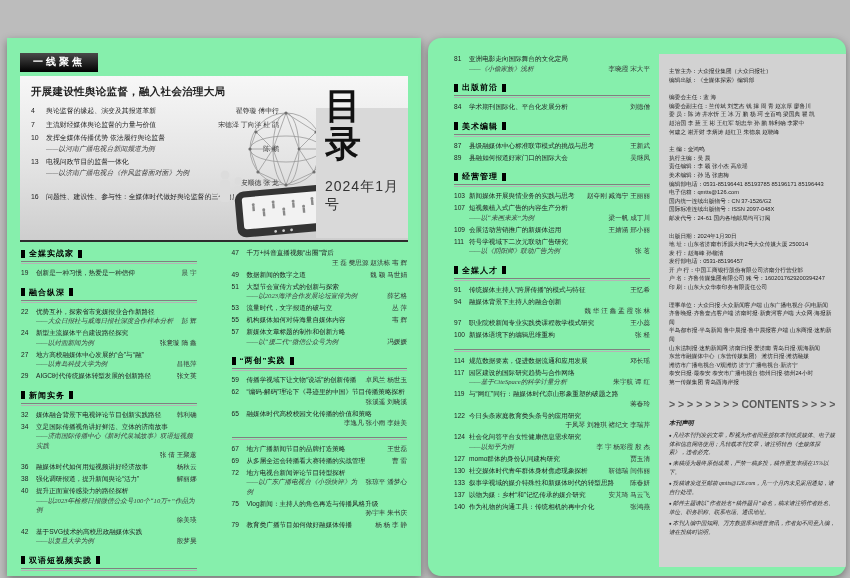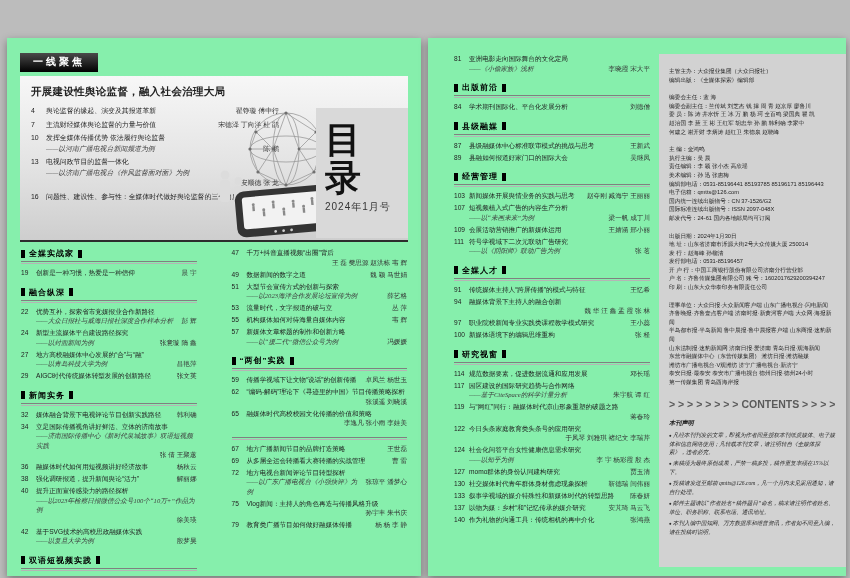--- a/index.html
+++ b/index.html
@@ -5,37 +5,37 @@
   * { margin:0; padding:0; box-sizing:border-box; }
   html,body { width:850px; height:578px; }
   body {
     background:var(--outer_bg,#bcbcbc);
     font-family:"Liberation Sans","DejaVu Sans",sans-serif;
     position:relative; overflow:hidden; color:#222;
   }
   .page { position:absolute; top:38px; height:538px; background:#86efac;
           box-shadow:0 3px 8px rgba(0,0,0,.38); overflow:hidden; }
   .page-left  { left:7px;  width:414px; }
-  .page-right { left:428px; width:418px; }
+  .page-right { left:428px; width:418px;border-radius:13px; }
 
   
   .feature-wrap { margin:13px 13px 0 13px; }
   .feature-tag { display:inline-block; background:linear-gradient(180deg,#4a4a4a,#000);
     color:#fff; font-size:10px; font-weight:bold; letter-spacing:3px; padding:2px 13px 3px; }
   .banner { margin-top:4px; position:relative; height:166px;
     background:linear-gradient(180deg,#f7f7f7 0%,#e3e3e3 55%,#cecece 100%);
     border-bottom:2px solid #2d2d2d; padding:9px 11px 7px; }
   .headline { font-size:10.5px; font-weight:bold; letter-spacing:.3px; margin-bottom:7px; }
   .feature-entries { width:248px; }
   .graphic { position:absolute; left:196px; top:26px; width:136px; height:138px; }
   .mulu-box { position:absolute; right:0; top:32px; bottom:2px; width:92px;
     background:var(--box_bg,#d9d9d9); display:flex; flex-direction:column;
     justify-content:flex-end; align-items:flex-start; padding:0 7px 24px 9px; }
   .mulu-title { font-size:36px; font-weight:900; letter-spacing:5px; color:#111; line-height:38px; }
-  .mulu-issue { font-size:10px; color:#333; letter-spacing:1px; margin-top:3px; }
+  .mulu-issue { font-size:14px; color:#333; letter-spacing:1px; margin-top:15px; }
 
   
   .columns { display:flex; gap:35px; margin:6px 14px 0 14px; }
   .col { flex:1; min-width:0; }
   .rp-wrap { display:flex; gap:9px; padding:16px 11px 0 26px; }
   .col3 { width:196px; flex:none; }
 
   .sec { margin-top:9px; }
   .sec:first-child { margin-top:0; }
   .sec-h { display:flex; align-items:center; gap:4px; font-size:8px; font-weight:bold;
@@ -561,21 +561,21 @@
               <div class="e-line">
                 <span class="e-title">学术期刊国际化、平台化发展分析</span>
                 <span class="e-authors">刘德僧</span>
               </div>
             </div>
           </div>
         </div>
         <div class="sec">
           <div class="sec-h">
             <span class="sec-bar"></span>
-            <span>县级融媒</span>
+            <span>美术编辑</span>
             <span class="sec-bar"></span>
           </div>
           <div class="sec-rule"></div>
           <div class="entry">
             <div class="e-no">87</div>
             <div class="e-body">
               <div class="e-line">
                 <span class="e-title">县级融媒体中心标准联审模式的挑战与思考</span>
                 <span class="e-authors">王新武</span>
               </div>
@@ -681,25 +681,20 @@
             <div class="e-no">100</div>
             <div class="e-body">
               <div class="e-line">
                 <span class="e-title">新媒体语境下的编辑思维重构</span>
                 <span class="e-authors">张  柽</span>
               </div>
             </div>
           </div>
         </div>
         <div class="sec">
-          <div class="sec-h">
-            <span class="sec-bar"></span>
-            <span>研究视窗</span>
-            <span class="sec-bar"></span>
-          </div>
           <div class="sec-rule"></div>
           <div class="entry">
             <div class="e-no">114</div>
             <div class="e-body">
               <div class="e-line">
                 <span class="e-title">规范数据要素，促进数据流通和应用发展</span>
                 <span class="e-authors">邓长瑶</span>
               </div>
             </div>
           </div>

